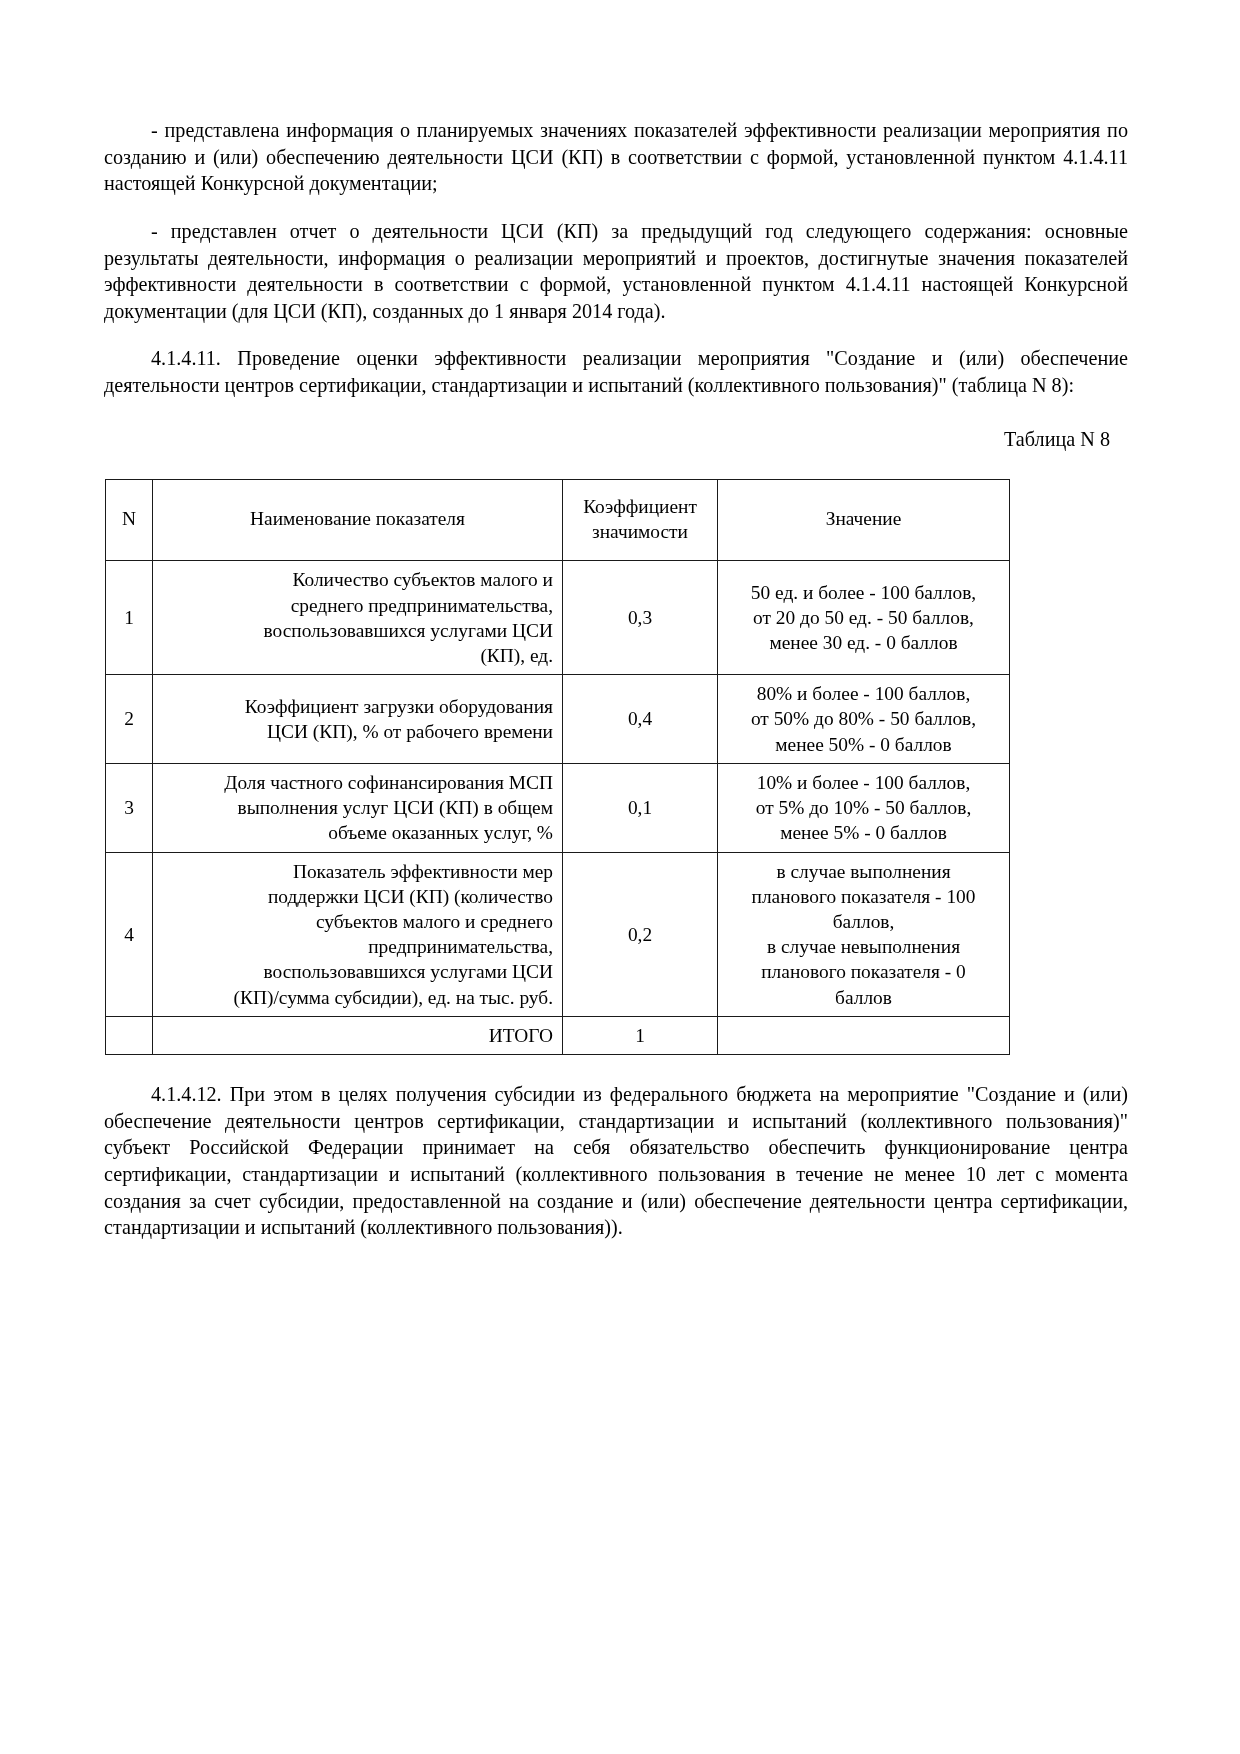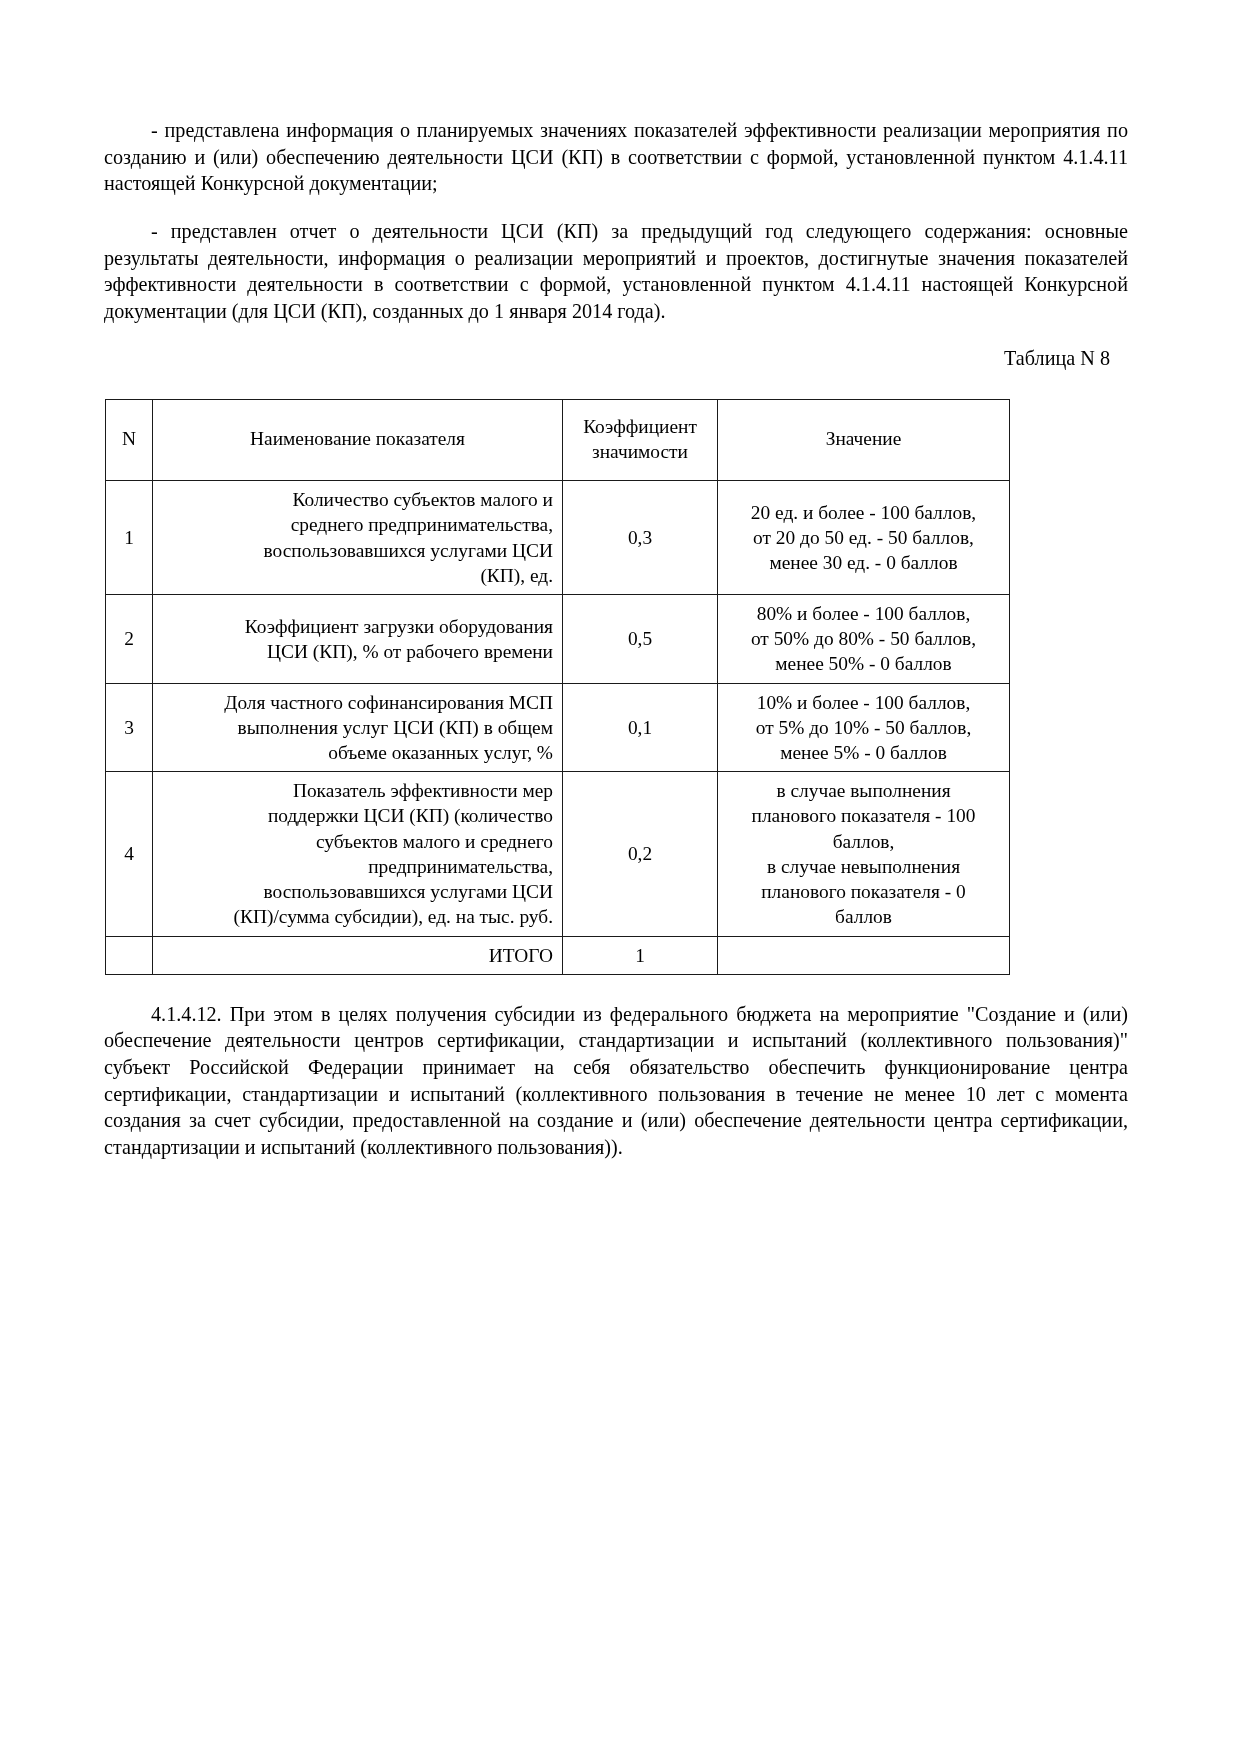--- a/index.html
+++ b/index.html
@@ -97,20 +97,21 @@
 </style>
 </head>
 <body>
 
 <div class="page">
 
   <p class="para">- представлена информация о планируемых значениях показателей эффективности реализации мероприятия по созданию и (или) обеспечению деятельности ЦСИ (КП) в соответствии с формой, установленной пунктом 4.1.4.11 настоящей Конкурсной документации;</p>
 
   <p class="para">- представлен отчет о деятельности ЦСИ (КП) за предыдущий год следующего содержания: основные результаты деятельности, информация о реализации мероприятий и проектов, достигнутые значения показателей эффективности деятельности в соответствии с формой, установленной пунктом 4.1.4.11 настоящей Конкурсной документации (для ЦСИ (КП), созданных до 1 января 2014 года).</p>
 
+  <p class="para para-gap-lg">4.1.4.11. Проведение оценки эффективности реализации мероприятия "Создание и (или) обеспечение деятельности центров сертификации, стандартизации и испытаний (коллективного пользования)" (таблица N 8):</p>
 
   <p class="table-caption">Таблица N 8</p>
 
   <table class="tbl">
     <colgroup>
       <col class="c-n">
         <col class="c-name">
         <col class="c-coef">
         <col class="c-val">
     </colgroup>
@@ -129,33 +130,33 @@
       <tr>
         <td class="num">1</td>
         <td class="name">
           <span class="name-line">Количество субъектов малого и</span>
           <span class="name-line">среднего предпринимательства,</span>
           <span class="name-line">воспользовавшихся услугами ЦСИ</span>
           <span class="name-line">(КП), ед.</span>
         </td>
         <td class="coef">0,3</td>
         <td class="val">
-          <span class="val-line">20 ед. и более - 100 баллов,</span>
+          <span class="val-line">50 ед. и более - 100 баллов,</span>
           <span class="val-line">от 20 до 50 ед. - 50 баллов,</span>
           <span class="val-line">менее 30 ед. - 0 баллов</span>
         </td>
       </tr>
 
       <tr>
         <td class="num mid">2</td>
         <td class="name">
           <span class="name-line">Коэффициент загрузки оборудования</span>
           <span class="name-line">ЦСИ (КП), % от рабочего времени</span>
         </td>
-        <td class="coef">0,5</td>
+        <td class="coef">0,4</td>
         <td class="val">
           <span class="val-line">80% и более - 100 баллов,</span>
           <span class="val-line">от 50% до 80% - 50 баллов,</span>
           <span class="val-line">менее 50% - 0 баллов</span>
         </td>
       </tr>
 
       <tr>
         <td class="num mid">3</td>
         <td class="name">

